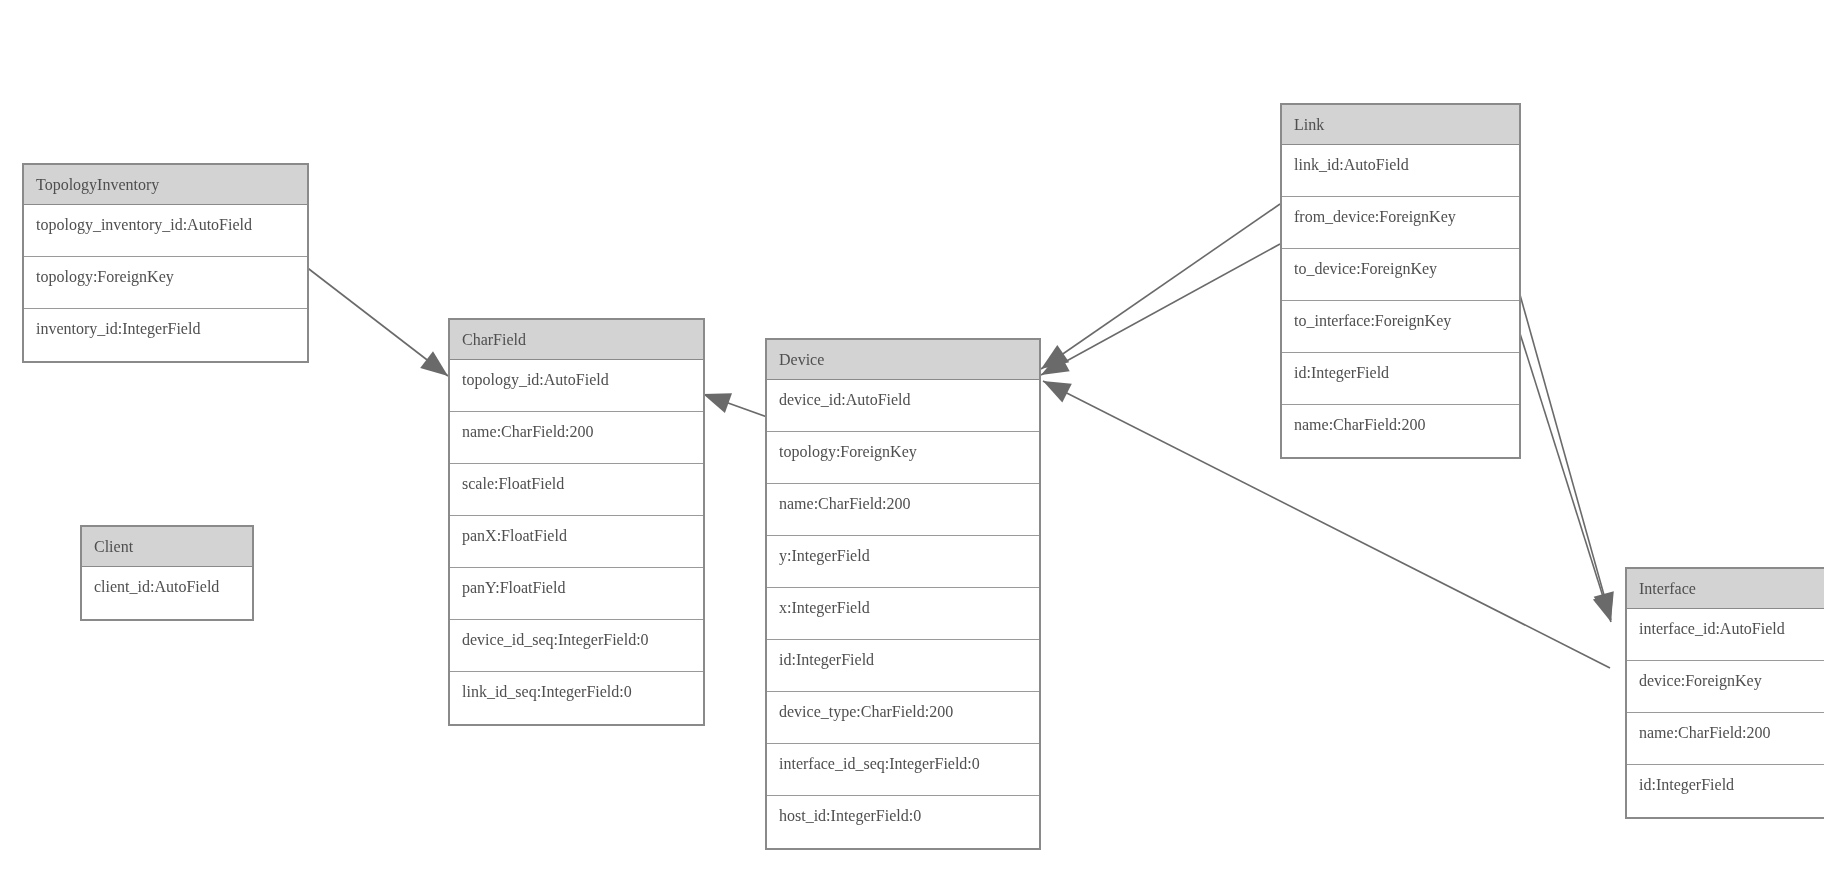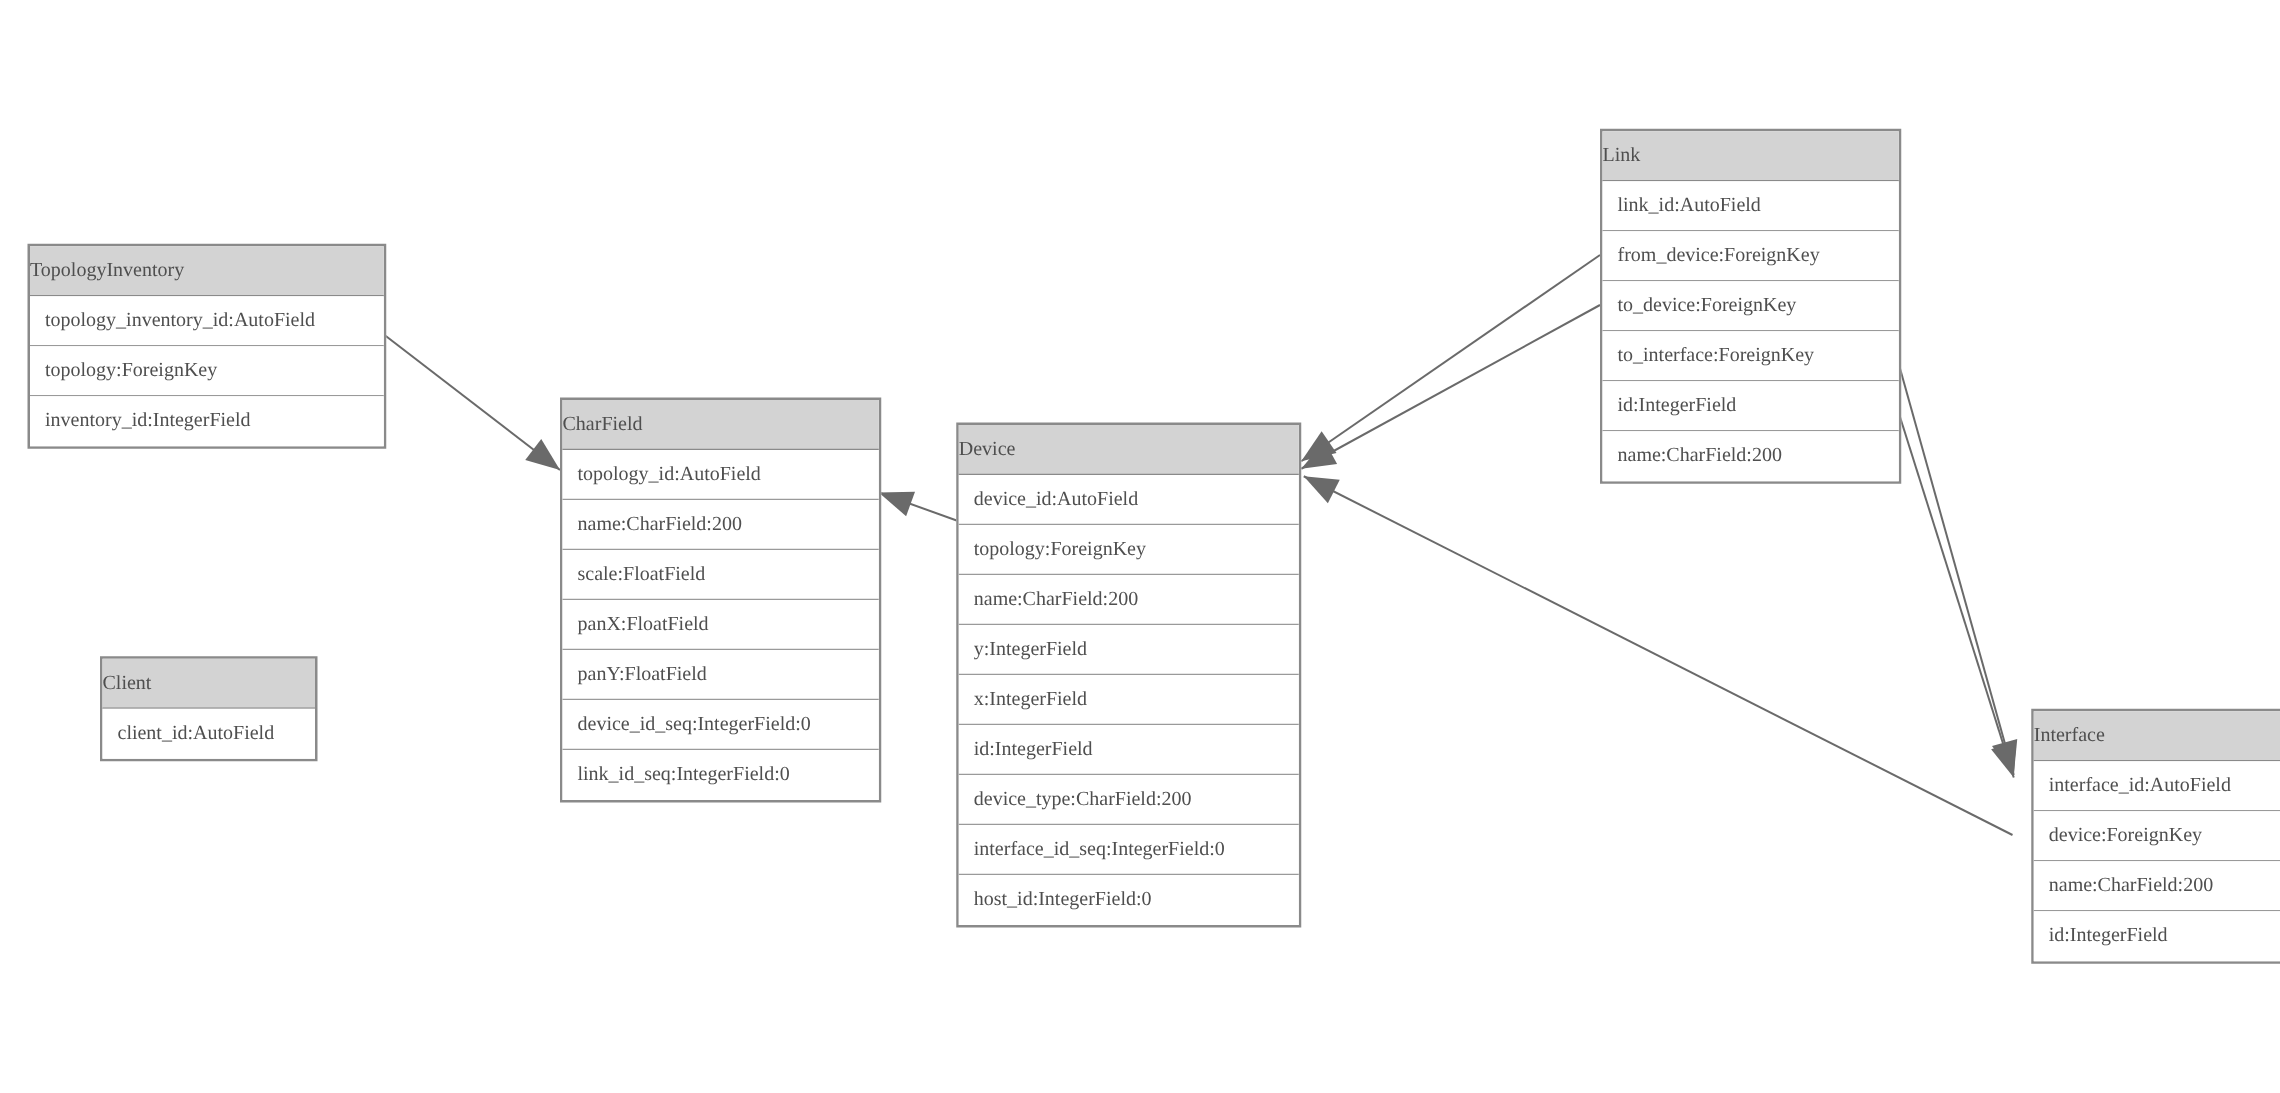--- a/index.html
+++ b/index.html
@@ -27,27 +27,28 @@
     background: #ffffff;
     border: 2px solid #8a8a8a;
     box-sizing: content-box;
   }
   .ehead {
     height: 40px;
     line-height: 40px;
     background: #d3d3d3;
     color: #4f4f4f;
     font-size: 16px;
+    padding-left: 12px;
     box-sizing: border-box;
     border-bottom: 1.5px solid #8a8a8a;
     white-space: nowrap;
     overflow: hidden;
   }
   .erow {
-    height: 40px;
+    height: 52px;
     line-height: 39px;
     background: #ffffff;
     color: #4f4f4f;
     font-size: 16px;
     padding-left: 12px;
     box-sizing: border-box;
     border-bottom: 1.5px solid #9a9a9a;
     white-space: nowrap;
     overflow: hidden;
   }
@@ -68,21 +69,21 @@
       <polygon points="1041,369 1057.3,345.0 1069.2,362.3" fill="#6a6a6a"></polygon>
       <line x1="1280" y1="244" x2="1041" y2="375" stroke="#6a6a6a" stroke-width="1.6"></line>
       <polygon points="1041,375 1059.6,352.8 1069.7,371.2" fill="#6a6a6a"></polygon>
       <line x1="1610" y1="668" x2="1043" y2="381" stroke="#6a6a6a" stroke-width="1.6"></line>
       <polygon points="1043,381 1071.8,383.8 1062.3,402.6" fill="#6a6a6a"></polygon>
       <line x1="1517" y1="284" x2="1611" y2="620" stroke="#6a6a6a" stroke-width="1.6"></line>
       <polygon points="1611,620 1593.6,596.8 1613.8,591.2" fill="#6a6a6a"></polygon>
       <line x1="1517" y1="324" x2="1611" y2="622" stroke="#6a6a6a" stroke-width="1.6"></line>
       <polygon points="1611,622 1592.9,599.4 1612.9,593.1" fill="#6a6a6a"></polygon>
     </svg>
-<div class="etable" style="left: 22px; top: 163px; width: 283px; margin-top: 32px;">
+<div class="etable" style="left: 22px; top: 163px; width: 283px;">
       <div class="ehead">TopologyInventory</div>
       <div class="erow">topology_inventory_id:AutoField</div>
       <div class="erow">topology:ForeignKey</div>
       <div class="erow">inventory_id:IntegerField</div>
     </div>
     <div class="etable" style="left: 448px; top: 318px; width: 253px;">
       <div class="ehead">CharField</div>
       <div class="erow">topology_id:AutoField</div>
       <div class="erow">name:CharField:200</div>
       <div class="erow">scale:FloatField</div>

